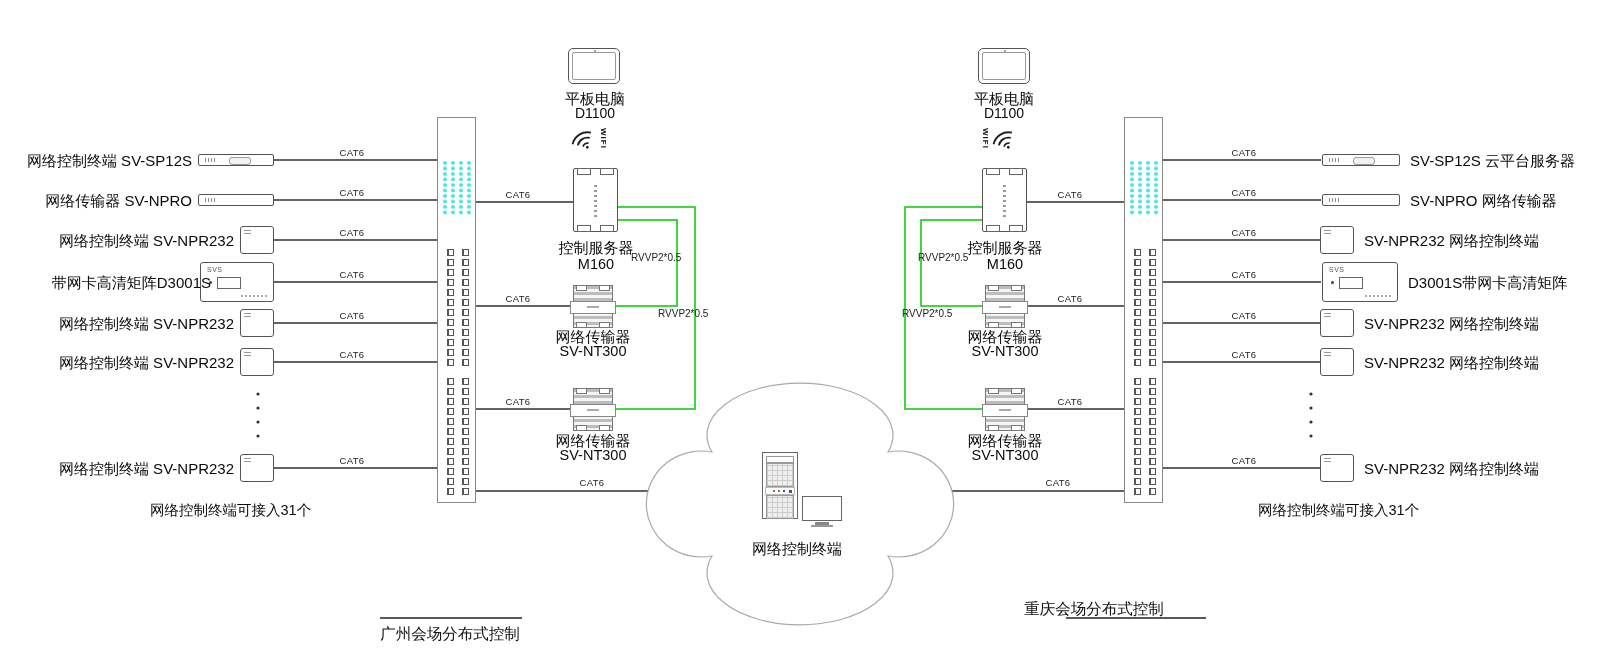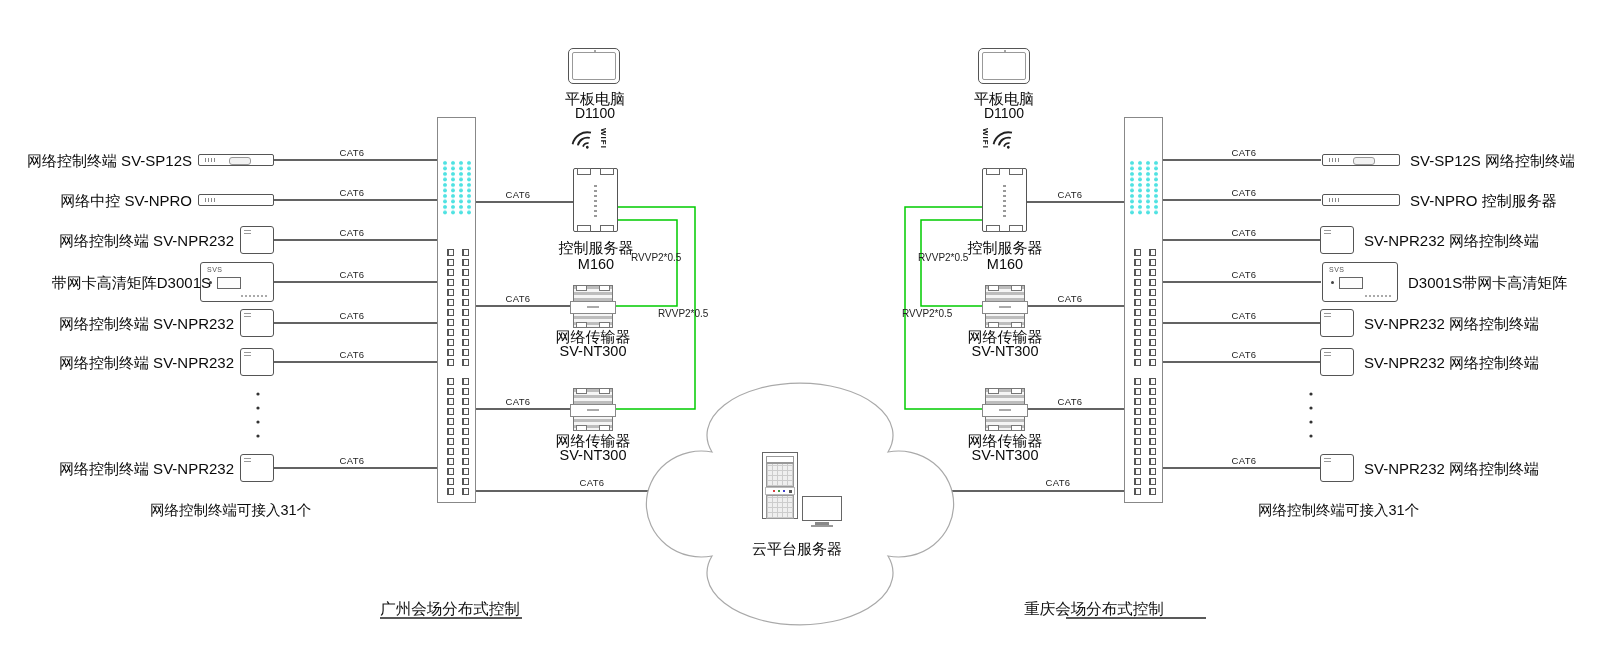--- a/index.html
+++ b/index.html
@@ -124,21 +124,21 @@
       <line x1="1066" y1="618" x2="1206" y2="618"></line>
     </g>
   </svg>
 
   <div class="lbl r" style="left:0;top:152;left:0px;top:152px;width:192px">网络控制终端 SV-SP12S</div>
   <div class="devbox rack" style="left:198px;top:154px;width:76px;height:12px">
       <i class="dots3"></i>
       <i class="panel"></i>
     </div>
 
-  <div class="lbl r" style="left:0px;top:192px;width:192px">网络中控 SV-NPRO</div>
+  <div class="lbl r" style="left:0px;top:192px;width:192px">网络传输器 SV-NPRO</div>
   <div class="devbox rack" style="left:198px;top:194px;width:76px;height:12px">
       <i class="dots3"></i>
     </div>
 
   <div class="lbl r" style="left:0px;top:232px;width:234px">网络控制终端 SV-NPR232</div>
   <div class="devbox npr" style="left:240px;top:226px;width:34px;height:28px">
       <i class="mark"></i>
     </div>
 
   <div class="lbl r" style="left:17px;top:274px;width:194px">带网卡高清矩阵D3001S</div>
@@ -295,21 +295,21 @@
       <i class="led" style="left:12px;background:#070"></i>
       <i class="led" style="left:17px;background:#00b"></i>
       <i class="led" style="right:2px;width:3px;height:3px;border-radius:0;background:#555"></i>
     </i>
     <i class="mesh" style="top:42px"></i>
   </div>
   <div class="devbox monitor" style="left:802px;top:496px;width:40px;height:25px">
     <i class="base"></i>
       <i class="foot"></i>
   </div>
-  <div class="lbl ctr" style="left:737px;top:540px;width:120px">云平台服务器</div>
+  <div class="lbl ctr" style="left:737px;top:540px;width:120px">网络控制终端</div>
 
   <div class="devbox tablet" style="left:978px;top:48px;width:52px;height:36px">
       <i class="cam"></i>
       <i class="screen"></i>
     </div>
   <div class="lbl ctr" style="left:954px;top:90px;width:100px">平板电脑</div>
   <div class="lbl ctr" style="left:954px;top:105px;width:100px;font-size:14px">D1100</div>
 
   <div class="wifi-txt" style="left:981px;top:128px">WIFI</div>
   <div class="wifi-ic" style="left:992px;top:129px">
@@ -422,26 +422,26 @@
   <div class="cat6" style="left:1220px;top:227px">CAT6</div>
   <div class="cat6" style="left:1220px;top:269px">CAT6</div>
   <div class="cat6" style="left:1220px;top:310px">CAT6</div>
   <div class="cat6" style="left:1220px;top:349px">CAT6</div>
   <div class="cat6" style="left:1220px;top:455px">CAT6</div>
 
   <div class="devbox rack" style="left:1322px;top:154px;width:78px;height:12px">
       <i class="dots3"></i>
       <i class="panel"></i>
     </div>
-  <div class="lbl" style="left:1410px;top:152px">SV-SP12S 网络控制终端</div>
+  <div class="lbl" style="left:1410px;top:152px">SV-SP12S 云平台服务器</div>
 
   <div class="devbox rack" style="left:1322px;top:194px;width:78px;height:12px">
       <i class="dots3"></i>
     </div>
-  <div class="lbl" style="left:1410px;top:192px">SV-NPRO 控制服务器</div>
+  <div class="lbl" style="left:1410px;top:192px">SV-NPRO 网络传输器</div>
 
   <div class="devbox npr" style="left:1320px;top:226px;width:34px;height:28px">
       <i class="mark"></i>
     </div>
   <div class="lbl" style="left:1364px;top:232px">SV-NPR232 网络控制终端</div>
 
   <div class="devbox matrix" style="left:1322px;top:262px;width:76px;height:40px">
     <span class="svs">SVS</span>
     <i class="pwr"></i>
       <i class="scr"></i>
@@ -459,16 +459,16 @@
     </div>
   <div class="lbl" style="left:1364px;top:354px">SV-NPR232 网络控制终端</div>
 
   <div class="devbox npr" style="left:1320px;top:454px;width:34px;height:28px">
       <i class="mark"></i>
     </div>
   <div class="lbl" style="left:1364px;top:460px">SV-NPR232 网络控制终端</div>
 
   <div class="lbl" style="left:1258px;top:502px;font-size:14.5px">网络控制终端可接入31个</div>
 
-  <div class="site" style="left:380px;top:599px">广州会场分布式控制</div>
+  <div class="site" style="left:380px;top:624px">广州会场分布式控制</div>
   <div class="site" style="left:1024px;top:599px">重庆会场分布式控制</div>
 
 </div>
 
 </body></html>

